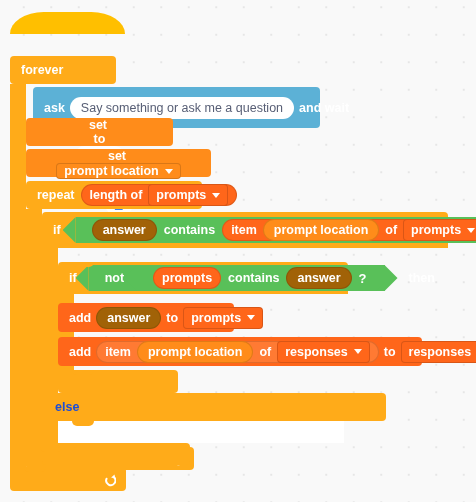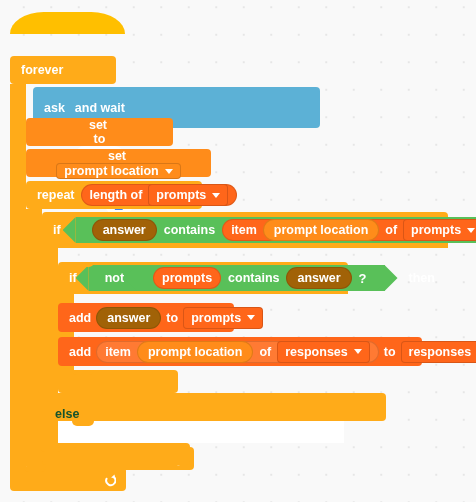--- a/index.html
+++ b/index.html
@@ -79,24 +79,24 @@
     justify-content: flex-end;
     padding-right: 10px;
     box-sizing: border-box;
   }
   .c-mid {
     position: relative;
     background: #ffab19;
     height: 30px;
     border-radius: 0 4px 4px 0;
     display: flex;
-    align-items: flex-end;
+    align-items: center;
     padding-left: 25px;
     box-sizing: border-box;
-    color: #14532d; font-size: 12.5px; font-weight: bold;
+    color: #1d4ed8; font-size: 12.5px; font-weight: bold;
   }
 
   .bump {
     position: absolute;
     left: 14px; top: 0;
     width: 22px; height: 5px;
     background: #ffab19;
     border-radius: 0 0 5px 5px;
     z-index: 3;
   }
@@ -248,20 +248,21 @@
   <span class="loop-arrow">
     <svg width="13" height="13" viewBox="0 0 13 13">
       <path d="M11 3.2 a4.6 4.6 0 1 1 -7.5 1.6" fill="none" stroke="#ffffff" stroke-width="2" stroke-linecap="round"></path>
       <path d="M11.6 0.6 L12 4.6 L8.1 3.6 Z" fill="#ffffff"></path>
     </svg>
   </span>
 </div>
 
 <div class="blk sensing" style="left:33px; top:87px; width:287px; height:41px;">
   <span class="lbl">ask</span>
+  <span class="text-input">Say something or ask me a question</span>
   <span class="lbl">and wait</span>
 </div>
 
 <div class="blk variables" style="left:26px; top:118px; width:147px; height:28px;">
   <span class="lbl">set</span>
   <span class="lbl">to</span>
   <span class="num-input">false</span>
 </div>
 
 <div class="blk variables" style="left:26px; top:149px; width:185px; height:28px;">

